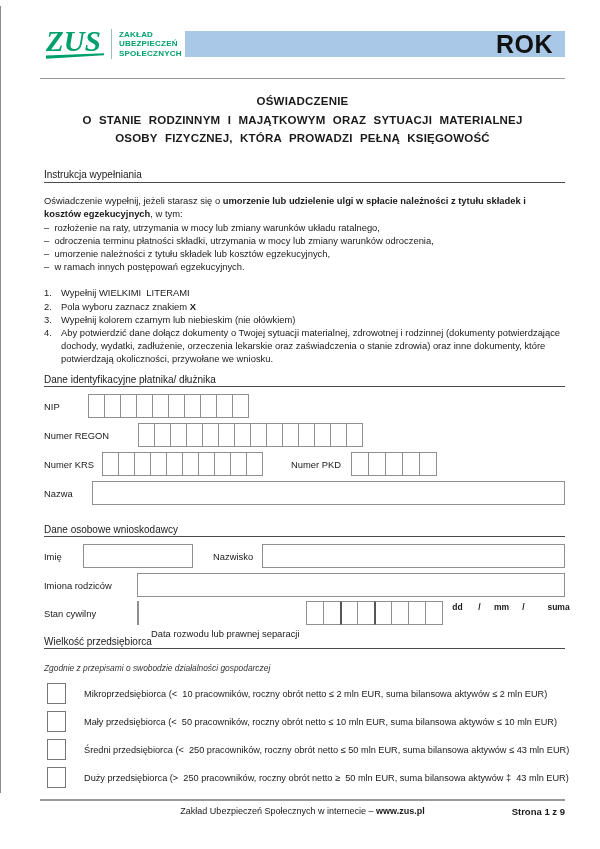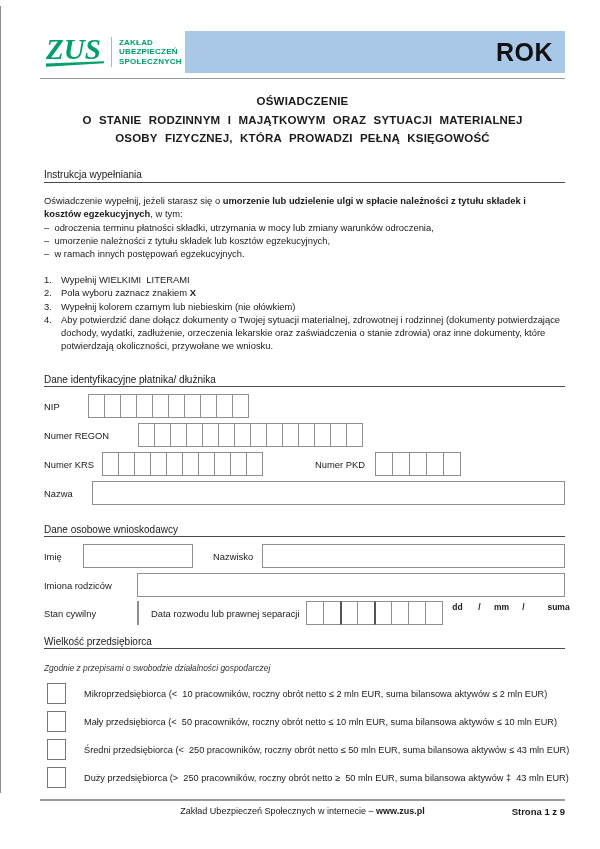--- a/index.html
+++ b/index.html
@@ -7,21 +7,21 @@
     --blue:#a9c8e8;
     --border:#8f8f8f;
     --ink:#1a1a1a;
   }
   html,body{margin:0;padding:0;}
   body{font-family:"Liberation Sans",sans-serif;color:var(--ink);background:#fff;}
   .page{position:relative;width:600px;height:849px;background:#fff;overflow:hidden;}
   .left-rule{position:absolute;left:0;top:6px;width:1px;height:787px;background:#8c8c8c;}
 
   
-  .header{position:absolute;left:45px;top:31px;width:520px;height:42px;display:flex;align-items:stretch;}
+  .header{position:absolute;left:45px;top:31px;width:520px;height:26px;display:flex;align-items:stretch;}
   .logo-block{display:flex;align-items:center;width:140px;flex-shrink:0;}
   .logo-svg{width:62px;height:38px;display:block;}
   .logo-divider{width:1px;height:30px;background:#9fbfae;margin:0 7px 0 4px;}
   .org-name{font-size:8px;line-height:9.5px;color:var(--green);font-weight:bold;letter-spacing:0.2px;}
   .banner{flex:1;background:var(--blue);display:flex;align-items:center;justify-content:flex-end;padding-right:12px;}
   .banner-text{font-size:25px;font-weight:bold;letter-spacing:0.5px;color:#111;}
   .header-rule{position:absolute;left:40px;top:78px;width:525px;height:1px;background:#999;}
 
   
   .title{position:absolute;left:40px;top:92px;width:525px;text-align:center;
@@ -46,27 +46,27 @@
   #business{top:636px;}
 
   .field-row{display:flex;align-items:center;margin-top:3px;height:26px;font-size:9.4px;}
   .field-row.first{margin-top:6px;}
   .field-row.tall{align-items:flex-start;height:auto;}
   .field-row.tall .flabel{line-height:26px;}
   .flabel{flex-shrink:0;}
   .lw-nip{width:44px;}
   .lw-regon{width:94px;}
   .lw-krs{width:58px;}
-  .lw-pkd{width:60px;margin-left:52px;}
+  .lw-pkd{width:60px;margin-left:28px;}
   .lw-nazwa{width:48px;}
   .lw-imie{width:39px;}
   .lw-nazwisko{width:49px;margin-left:20px;}
   .lw-rodzice{width:93px;}
   .lw-stan{width:93px;}
-  .lw-data{margin-left:12px;margin-right:6px;}
+  .lw-data{margin-left:12px;margin-right:6px;margin-top:20px;}
   .cells{display:flex;}
   .cell{width:17px;height:24px;border:1px solid var(--border);margin-left:-1px;background:#fff;box-sizing:border-box;}
   .cells .cell:first-child{margin-left:0;}
   .cells.wide .cell{width:18px;}
   .cell.group-start{border-left:2px solid #555;}
   .box{height:24px;border:1px solid var(--border);box-sizing:border-box;background:#fff;}
   .box.grow{flex:1;}
   .w-imie{width:110px;}
   .w-stan{width:107px;}
   .date-stack{display:flex;flex-direction:row;}
@@ -114,20 +114,21 @@
   <div class="title">
     <div>OŚWIADCZENIE</div>
     <div>O STANIE RODZINNYM I MAJĄTKOWYM ORAZ SYTUACJI MATERIALNEJ</div>
     <div>OSOBY FIZYCZNEJ, KTÓRA PROWADZI PEŁNĄ KSIĘGOWOŚĆ</div>
   </div>
 
   <div class="section body-text" id="instructions">
     <div class="sec-heading">Instrukcja wypełniania</div>
     <div class="intro"><span>Oświadczenie wypełnij, jeżeli starasz się o </span><span class="bold">umorzenie lub udzielenie ulgi w spłacie należności z tytułu składek i kosztów egzekucyjnych</span><span>, w tym:</span></div>
     <div>
+        <div class="dash-row">–  rozłożenie na raty, utrzymania w mocy lub zmiany warunków układu ratalnego,</div>
         <div class="dash-row">–  odroczenia terminu płatności składki, utrzymania w mocy lub zmiany warunków odroczenia,</div>
         <div class="dash-row">–  umorzenie należności z tytułu składek lub kosztów egzekucyjnych,</div>
         <div class="dash-row">–  w ramach innych postępowań egzekucyjnych.</div>
       </div>
     <div class="num-list">
         <div class="num-row">
           <span class="num">1.</span>
           <span class="num-text"><span>Wypełnij WIELKIMI  LITERAMI</span></span>
         </div>
         <div class="num-row">

